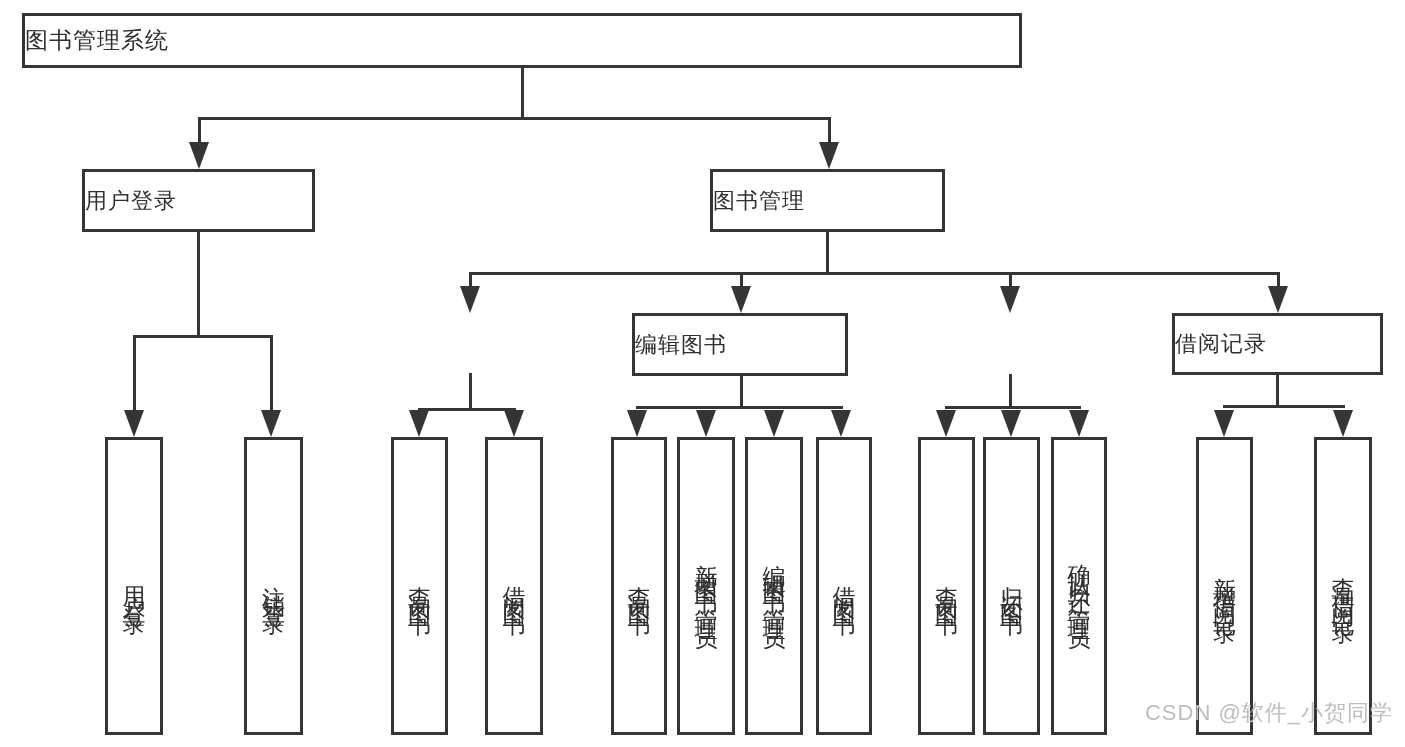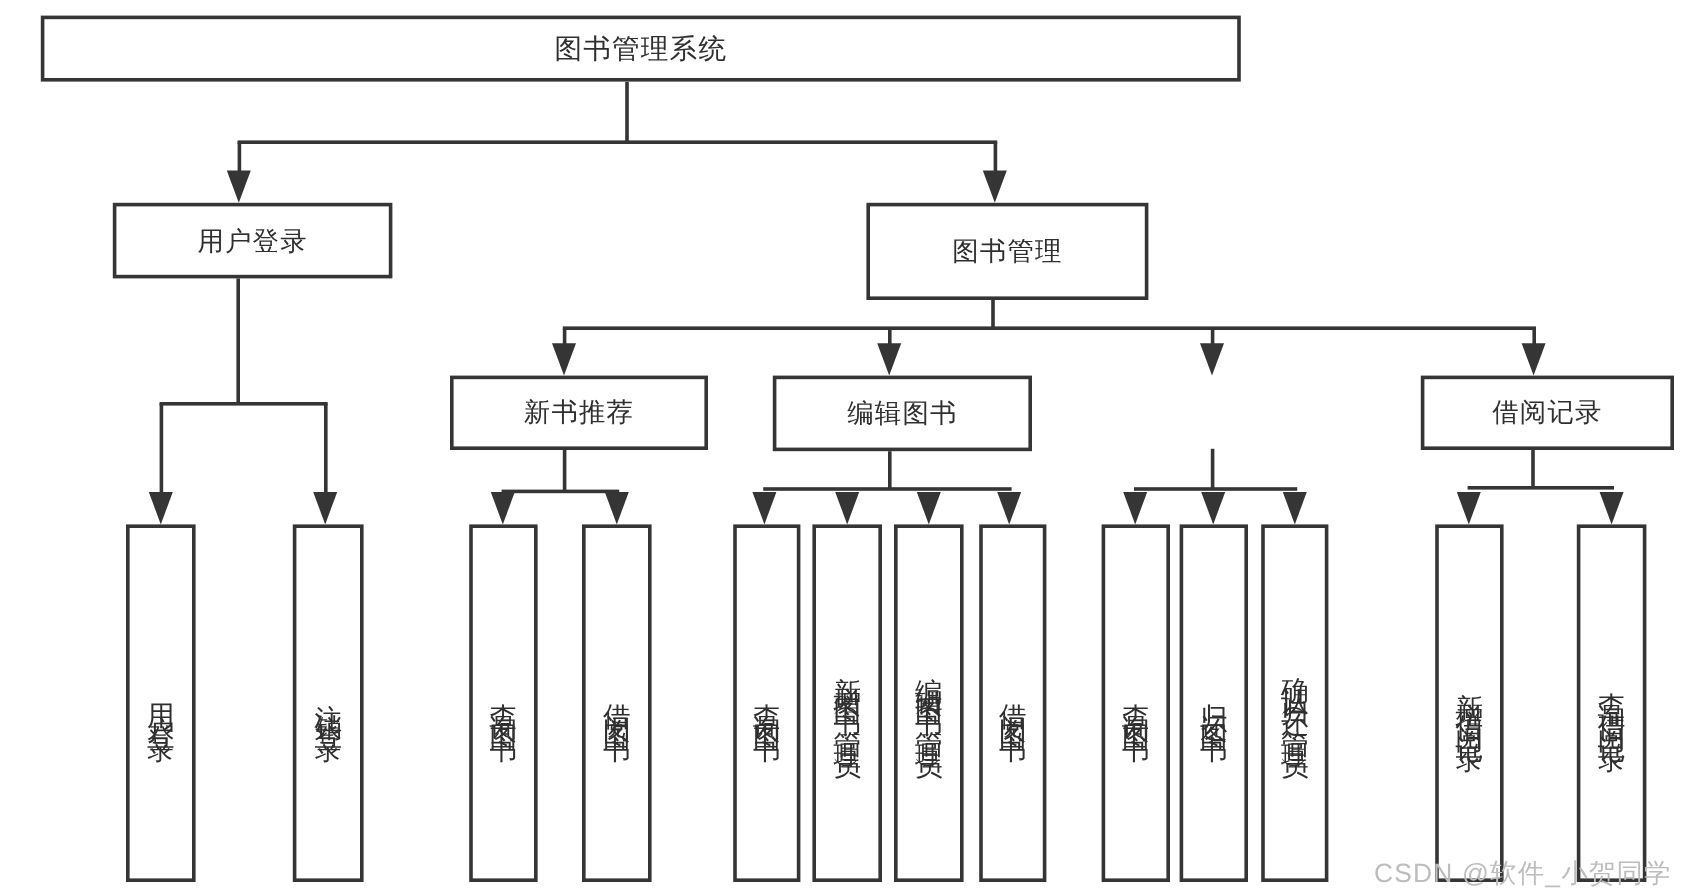--- a/index.html
+++ b/index.html
@@ -2,63 +2,60 @@
 <html><head>
 <meta charset="utf-8">
 <style>
   html,body{margin:0;padding:0;background:#fff;}
   .canvas{
     position:relative;width:1405px;height:747px;background:#ffffff;
     font-family:"Liberation Sans","DejaVu Sans",sans-serif;overflow:hidden;
   }
   .hnode{
     position:absolute;box-sizing:border-box;border:3px solid #353535;background:#fff;
-    display:flex;align-items:center;justify-content:center;
-    font-size:22px;color:#2f2f2f;letter-spacing:1px;z-index:2;margin-left:12px;
+    display:flex;align-items:center;justify-content:flex-start;
+    font-size:22px;color:#2f2f2f;letter-spacing:1px;z-index:2;
   }
   .hnode.root{font-size:23px;}
   .vnode{
     position:absolute;top:437px;height:298px;box-sizing:border-box;
     border:3px solid #353535;background:#fff;
     display:flex;align-items:center;justify-content:center;z-index:2;
   }
   .vtext{
     writing-mode:vertical-rl;text-orientation:mixed;
     font-size:23px;letter-spacing:9px;line-height:1;color:#2f2f2f;
   }
   .cline{position:absolute;background:#353535;z-index:1;}
   .arrow{
     position:absolute;width:0;height:0;z-index:1;
     border-left:10px solid transparent;border-right:10px solid transparent;
     border-top:27px solid #353535;
   }
   .watermark{
-    position:absolute;right:12px;bottom:4px;z-index:3;
+    position:absolute;right:12px;bottom:19px;z-index:3;
     font-size:22px;color:#bdbdbd;letter-spacing:1px;
   }
 </style>
 </head>
 <body>
 
 <div class="canvas" id="canvas">
 
   <div class="hnode root" style="left:22px;top:13px;width:1000px;height:55px">
     <span>图书管理系统</span>
   </div>
 
   <div class="hnode" style="left:82px;top:169px;width:233px;height:63px">
     <span>用户登录</span>
   </div>
-  <div class="hnode" style="left:710px;top:169px;width:235px;height:81px">
+  <div class="hnode" style="left:710px;top:169px;width:235px;height:63px">
     <span>图书管理</span>
   </div>
 
-  <div class="hnode" style="left:363px;top:313px;width:215px;height:62px">
-    <span>新书推荐</span>
-  </div>
   <div class="hnode" style="left:632px;top:313px;width:216px;height:63px">
     <span>编辑图书</span>
   </div>
   <div class="hnode" style="left:1172px;top:313px;width:211px;height:62px">
     <span>借阅记录</span>
   </div>
 
   <div class="vnode" style="left:105px;width:58px">
     <span class="vtext">用户登录</span>
   </div>

